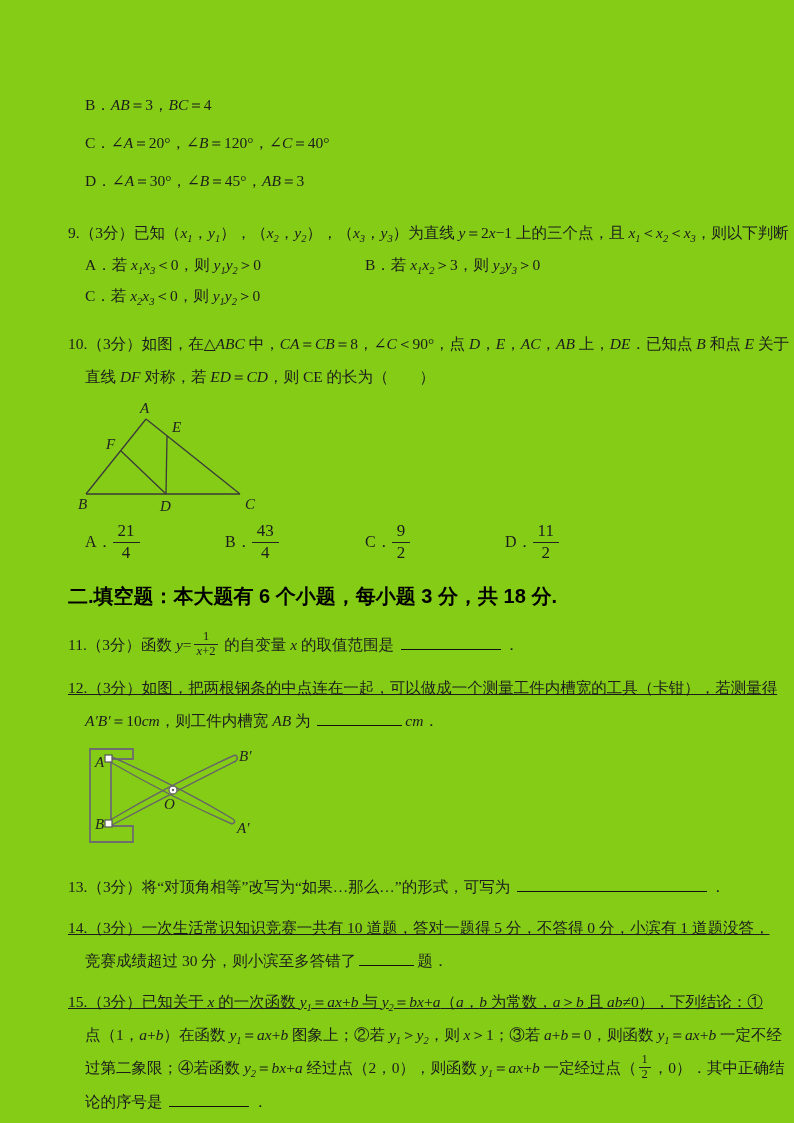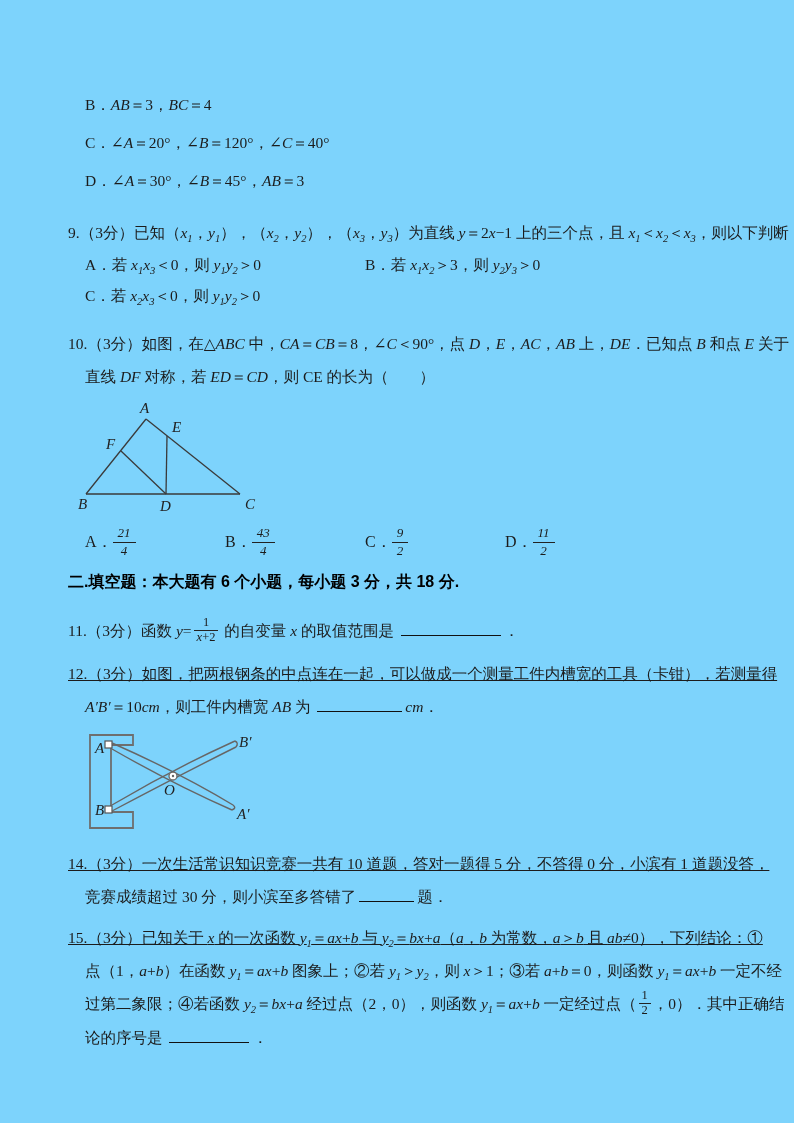--- a/index.html
+++ b/index.html
@@ -1,20 +1,20 @@
 <!DOCTYPE html>
 <html><head>
 <meta charset="utf-8">
 <style>
   html,body{margin:0;padding:0;background:#e8e8e8;}
   .page{
     position:relative;
     width:794px;height:1123px;
     margin:0 auto;
-    background:#7dd3fc;
+    background:#84cc16;
     box-sizing:border-box;
     padding:86px 36px 0 68px;
     font-family:"Liberation Serif","DejaVu Serif",serif;
     color:#1c1c1c;
     overflow:hidden;
   }
   .line{
     white-space:nowrap;
     line-height:33px;
     font-size:15.5px;
@@ -35,21 +35,21 @@
   .frac{
     display:inline-block;
     vertical-align:middle;
     text-align:center;
     line-height:1.1;
     margin:0 2px 4px 2px;
   }
   .frac .num,.frac .den{display:block;padding:0 3px;font-size:12.5px;}
   .frac .den{border-top:1px solid #222;}
   .frac.big{margin:0;}
-  .frac.big .num,.frac.big .den{font-size:13px;padding:1px 5px;font-style:italic;}
+  .frac.big .num,.frac.big .den{font-size:17px;padding:1px 5px;}
   .blank{
     display:inline-block;
     height:0.95em;
     border-bottom:1.3px solid #111;
     margin:0 3px;
     vertical-align:baseline;
   }
   .fopts{
     display:flex;
     padding-left:17px;
@@ -57,23 +57,23 @@
     height:46px;
   }
   .fopt{
     width:140px;
     display:flex;
     align-items:center;
   }
   .section-header{
     font-family:"Liberation Sans","DejaVu Sans",sans-serif;
     font-weight:700;
-    font-size:16px;
+    font-size:20px;
     line-height:30px;
-    margin-top:2px;
+    margin-top:16px;
     color:#000;
   }
   .fig{display:block;}
   .fig1{margin:6px 0 0 10px;}
   .fig2{margin:4px 0 2px 17px;}
   svg text{
     font-family:"Liberation Serif","DejaVu Serif",serif;
     font-style:italic;
     font-size:15px;
     fill:#222;
@@ -166,20 +166,21 @@
     </g>
     <circle cx="88" cy="49" r="4" stroke="#666" stroke-width="1.3" fill="#fff"></circle>
     <circle cx="88" cy="49" r="1.2" fill="#666"></circle>
     <text x="10" y="26">A</text>
     <text x="10" y="88">B</text>
     <text x="79" y="68">O</text>
     <text x="154" y="20">B′</text>
     <text x="152" y="92">A′</text>
   </svg>
 
+  <div class="line mt6"><span>13.（3分）将“对顶角相等”改写为“如果…那么…”的形式，可写为 </span><span class="blank" style="width: 190px;"></span><span>．</span></div>
 
   <div class="line mt4"><span>14.（3分）一次生活常识知识竞赛一共有 10 道题，答对一题得 5 分，不答得 0 分，小滨有 1 道题没答，</span></div>
   <div class="line indent"><span>竞赛成绩超过 30 分，则小滨至多答错了</span><span class="blank" style="width: 55px;"></span><span>题．</span></div>
 
   <div class="line mt4"><span>15.（3分）已知关于 </span><span class="v">x</span><span> 的一次函数 </span><span class="v">y</span><sub class="v">1</sub><span>＝</span><span class="v">ax</span><span>+</span><span class="v">b</span><span> 与 </span><span class="v">y</span><sub class="v">2</sub><span>＝</span><span class="v">bx</span><span>+</span><span class="v">a</span><span>（</span><span class="v">a</span><span>，</span><span class="v">b</span><span> 为常数，</span><span class="v">a</span><span>＞</span><span class="v">b</span><span> 且 </span><span class="v">ab</span><span>≠0），下列结论：①</span></div>
   <div class="line indent"><span>点（1，</span><span class="v">a</span><span>+</span><span class="v">b</span><span>）在函数 </span><span class="v">y</span><sub class="v">1</sub><span>＝</span><span class="v">ax</span><span>+</span><span class="v">b</span><span> 图象上；②若 </span><span class="v">y</span><sub class="v">1</sub><span>＞</span><span class="v">y</span><sub class="v">2</sub><span>，则 </span><span class="v">x</span><span>＞1；③若 </span><span class="v">a</span><span>+</span><span class="v">b</span><span>＝0，则函数 </span><span class="v">y</span><sub class="v">1</sub><span>＝</span><span class="v">ax</span><span>+</span><span class="v">b</span><span> 一定不经</span></div>
   <div class="line indent"><span>过第二象限；④若函数 </span><span class="v">y</span><sub class="v">2</sub><span>＝</span><span class="v">bx</span><span>+</span><span class="v">a</span><span> 经过点（2，0），则函数 </span><span class="v">y</span><sub class="v">1</sub><span>＝</span><span class="v">ax</span><span>+</span><span class="v">b</span><span> 一定经过点（</span><span class="frac"><span class="num"><span>1</span></span><span class="den"><span>2</span></span></span><span>，0）．其中正确结</span></div>
   <div class="line indent"><span>论的序号是 </span><span class="blank" style="width: 80px;"></span><span>．</span></div>
 
 </div>

